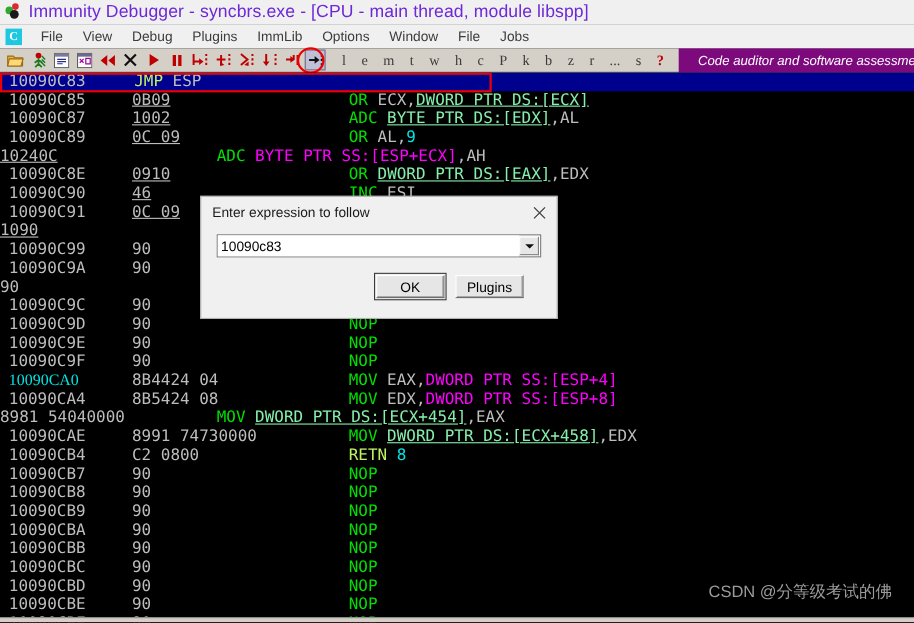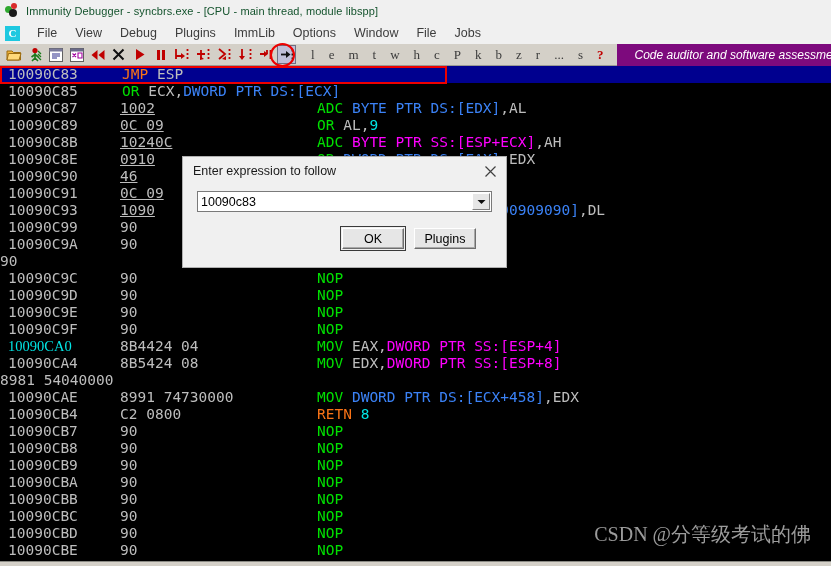--- a/index.html
+++ b/index.html
@@ -41,22 +41,22 @@
     position: absolute; left: 0px; top: 3px;
     width: 7px; height: 7px; border-radius: 50%;
     background: #2fa82f;
   }
   .app-icon .dot-black {
     position: absolute; left: 4px; top: 6px;
     width: 8px; height: 8px; border-radius: 50%;
     background: #1a1a1a;
   }
   .title-text {
-    font-size: 11px;
-    color: #14532d;
+    font-size: 16px;
+    color: #6d28d9;
     white-space: nowrap;
     letter-spacing: 0.1px;
   }
 
   
   .menubar {
     height: 22px;
     background: #f0f0f0;
     display: flex;
     align-items: center;
@@ -173,58 +173,58 @@
     flex: 0 0 auto;
     color: #bdbdbd;
   }
   .col-bytes u { text-decoration: underline; }
   .col-asm {
     flex: 1 1 auto;
     padding-left: 2px;
   }
   
   .m-grn { color: #00e000; }
-  .m-red { color: #f97316; }
+  .m-red { color: #bef264; }
   .reg   { color: #bdbdbd; }
-  .ylw   { color: #3b82f6; }
+  .ylw   { color: #86efac; text-decoration: underline; }
   .mag   { color: #ff00ff; }
   .cyn   { color: #00e5e5; }
 
   .sel-box {
     position: absolute;
     left: 0; top: 0px;
     width: 447px; height: 18px;
     border: 2px solid #ee0000;
     pointer-events: none;
   }
 
   
   .watermark {
     position: absolute;
     right: 20px; bottom: 18px;
     color: #9b9b9b;
-    font-size: 20px;
-    font-family: Liberation Serif, serif;
+    font-size: 15px;
+    font-family: Liberation Sans, sans-serif;
     white-space: nowrap;
     pointer-events: none;
   }
 
   
   .bottom-edge {
     position: absolute;
     left: 0; bottom: 0;
     width: 831px; height: 5px;
     background: #d4d0c8;
     border-top: 1px solid #8a8a84;
   }
 
   
   .dialog {
     position: absolute;
-    left: 182px; top: 156px;
+    left: 182px; top: 178px;
     width: 325px; height: 112px;
     background: #f0f0f0;
     border: 1px solid #b0b0b0;
     box-shadow: 0 1px 4px rgba(0,0,0,0.35);
   }
   .dlg-title {
     height: 28px;
     display: flex;
     align-items: center;
     padding: 0 4px 0 10px;
@@ -444,38 +444,38 @@
       <span class="qm">?</span>
     </div>
 
     <div class="tb-banner">Code auditor and software assessment s</div>
     <div class="red-circle"></div>
   </div>
 
   <div class="cpu-pane">
     <div id="rows">
         <div class="row sel"><div class="col-addr">10090C83</div><div class="col-asm"><span class="m-red">JMP </span><span class="reg">ESP</span></div></div>
-        <div class="row"><div class="col-addr">10090C85</div><div class="col-asm"><span class="m-grn">OR </span><span class="reg">ECX,</span><span class="ylw">DWORD PTR DS:[ECX]</span></div></div>
+        <div class="row"><div class="col-addr">10090C85</div><div class="col-bytes"><u>0B09</u></div><div class="col-asm"><span class="m-grn">OR </span><span class="reg">ECX,</span><span class="ylw">DWORD PTR DS:[ECX]</span></div></div>
         <div class="row"><div class="col-addr">10090C87</div><div class="col-bytes"><u>1002</u></div><div class="col-asm"><span class="m-grn">ADC </span><span class="ylw">BYTE PTR DS:[EDX]</span><span class="reg">,AL</span></div></div>
         <div class="row"><div class="col-addr">10090C89</div><div class="col-bytes"><u>0C 09</u></div><div class="col-asm"><span class="m-grn">OR </span><span class="reg">AL,</span><span class="cyn">9</span></div></div>
-        <div class="row"><div class="col-addr">10090C8B</div><div class="col-bytes"><u>10240C</u></div><div class="col-asm"><span class="m-grn">ADC </span><span class="mag">BYTE PTR SS:[ESP+ECX]</span><span class="reg">,AH</span></div></div>
+        <div class="row"><div class="col-bytes"><u>10240C</u></div><div class="col-asm"><span class="m-grn">ADC </span><span class="mag">BYTE PTR SS:[ESP+ECX]</span><span class="reg">,AH</span></div></div>
         <div class="row"><div class="col-addr">10090C8E</div><div class="col-bytes"><u>0910</u></div><div class="col-asm"><span class="m-grn">OR </span><span class="ylw">DWORD PTR DS:[EAX]</span><span class="reg">,EDX</span></div></div>
         <div class="row"><div class="col-addr">10090C90</div><div class="col-bytes"><u>46</u></div><div class="col-asm"><span class="m-grn">INC </span><span class="reg">ESI</span></div></div>
         <div class="row"><div class="col-addr">10090C91</div><div class="col-bytes"><u>0C 09</u></div><div class="col-asm"><span class="m-grn">OR </span><span class="reg">AL,</span><span class="cyn">9</span></div></div>
-        <div class="row"><div class="col-addr">10090C93</div><div class="col-bytes"><u>1090</u></div><div class="col-asm"><span class="m-grn">ADC BYTE PTR DS:</span><span class="ylw">[EAX+90909090]</span><span class="reg">,DL</span></div></div>
+        <div class="row"><div class="col-bytes"><u>1090</u></div><div class="col-asm"><span class="m-grn">ADC BYTE PTR DS:</span><span class="ylw">[EAX+90909090]</span><span class="reg">,DL</span></div></div>
         <div class="row"><div class="col-addr">10090C99</div><div class="col-bytes">90</div><div class="col-asm"><span class="m-grn">NOP</span></div></div>
         <div class="row"><div class="col-addr">10090C9A</div><div class="col-bytes">90</div><div class="col-asm"><span class="m-grn">NOP</span></div></div>
         <div class="row"><div class="col-bytes">90</div><div class="col-asm"><span class="m-grn">NOP</span></div></div>
         <div class="row"><div class="col-addr">10090C9C</div><div class="col-bytes">90</div><div class="col-asm"><span class="m-grn">NOP</span></div></div>
         <div class="row"><div class="col-addr">10090C9D</div><div class="col-bytes">90</div><div class="col-asm"><span class="m-grn">NOP</span></div></div>
         <div class="row"><div class="col-addr">10090C9E</div><div class="col-bytes">90</div><div class="col-asm"><span class="m-grn">NOP</span></div></div>
         <div class="row"><div class="col-addr">10090C9F</div><div class="col-bytes">90</div><div class="col-asm"><span class="m-grn">NOP</span></div></div>
         <div class="row"><div class="col-addr cyan">10090CA0</div><div class="col-bytes">8B4424 04</div><div class="col-asm"><span class="m-grn">MOV </span><span class="reg">EAX,</span><span class="mag">DWORD PTR SS:[ESP+4]</span></div></div>
         <div class="row"><div class="col-addr">10090CA4</div><div class="col-bytes">8B5424 08</div><div class="col-asm"><span class="m-grn">MOV </span><span class="reg">EDX,</span><span class="mag">DWORD PTR SS:[ESP+8]</span></div></div>
-        <div class="row"><div class="col-bytes">8981 54040000</div></div>
+        <div class="row"><div class="col-bytes">8981 54040000</div><div class="col-asm"><span class="m-grn">MOV </span><span class="ylw">DWORD PTR DS:[ECX+454]</span><span class="reg">,EAX</span></div></div>
         <div class="row"><div class="col-addr">10090CAE</div><div class="col-bytes">8991 74730000</div><div class="col-asm"><span class="m-grn">MOV </span><span class="ylw">DWORD PTR DS:[ECX+458]</span><span class="reg">,EDX</span></div></div>
         <div class="row"><div class="col-addr">10090CB4</div><div class="col-bytes">C2 0800</div><div class="col-asm"><span class="m-red">RETN </span><span class="cyn">8</span></div></div>
         <div class="row"><div class="col-addr">10090CB7</div><div class="col-bytes">90</div><div class="col-asm"><span class="m-grn">NOP</span></div></div>
         <div class="row"><div class="col-addr">10090CB8</div><div class="col-bytes">90</div><div class="col-asm"><span class="m-grn">NOP</span></div></div>
         <div class="row"><div class="col-addr">10090CB9</div><div class="col-bytes">90</div><div class="col-asm"><span class="m-grn">NOP</span></div></div>
         <div class="row"><div class="col-addr">10090CBA</div><div class="col-bytes">90</div><div class="col-asm"><span class="m-grn">NOP</span></div></div>
         <div class="row"><div class="col-addr">10090CBB</div><div class="col-bytes">90</div><div class="col-asm"><span class="m-grn">NOP</span></div></div>
         <div class="row"><div class="col-addr">10090CBC</div><div class="col-bytes">90</div><div class="col-asm"><span class="m-grn">NOP</span></div></div>
         <div class="row"><div class="col-addr">10090CBD</div><div class="col-bytes">90</div><div class="col-asm"><span class="m-grn">NOP</span></div></div>
         <div class="row"><div class="col-addr">10090CBE</div><div class="col-bytes">90</div><div class="col-asm"><span class="m-grn">NOP</span></div></div>

